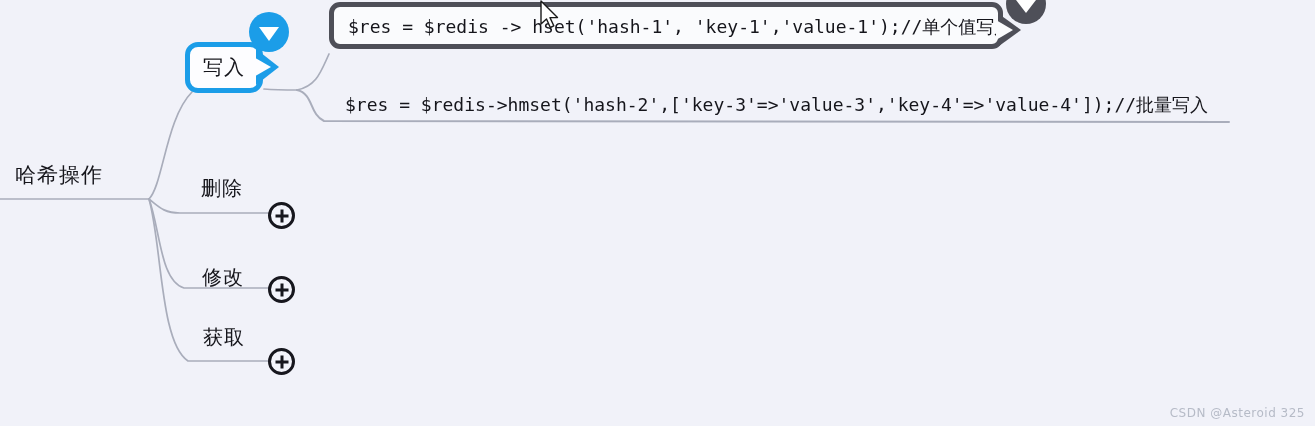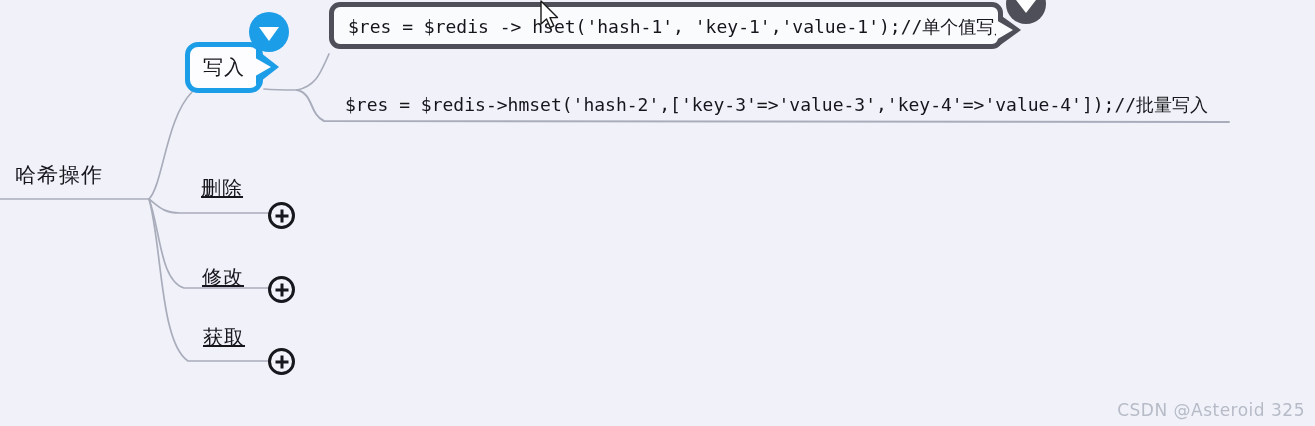--- a/index.html
+++ b/index.html
@@ -25,41 +25,41 @@
   }
   .code-node-2{ left:345px; top:91px; height:28px; z-index:2;text-align:center; }
 
   .write-node{
     left:185px; top:42px; width:78px; height:51px;
     border:5px solid #1b9de8; border-radius:13px; background:#fdfdff;
     justify-content:center; font-size:20px; letter-spacing:1px;
   }
 
   .root-label{ left:15px; top:161px; font-size:21px; letter-spacing:1px; }
-  .branch-label{ position:absolute; z-index:2; font-size:20px; letter-spacing:1px;text-decoration:underline; }
+  .branch-label{ position:absolute; z-index:2; font-size:20px; letter-spacing:1px; }
   .lbl-delete{ left:201px; top:175px; }
   .lbl-modify{ left:202px; top:264px; }
   .lbl-get{ left:203px; top:324px; }
 
   .plusbtn{
     position:absolute; width:27px; height:27px; box-sizing:border-box;
     border:3px solid #17171e; border-radius:50%; background:#f3f4fb; z-index:3;
   }
   .plusbtn::before, .plusbtn::after{
     content:""; position:absolute; background:#17171e; left:50%; top:50%;
   }
   .plusbtn::before{ width:13px; height:3px; transform:translate(-50%,-50%); }
   .plusbtn::after{ width:3px; height:13px; transform:translate(-50%,-50%); }
   .plus-delete{ left:268px; top:202px; }
   .plus-modify{ left:268px; top:276px; }
   .plus-get{ left:268px; top:348px; }
 
   .watermark{
     position:absolute; right:10px; bottom:6px; z-index:4;
-    font-size:17px; color:#b6bbc7; letter-spacing:0.5px;
+    font-size:12px; color:#b6bbc7; letter-spacing:0.5px;
   }
 </style>
 </head>
 <body>
 
 <div class="canvas">
 
   <svg class="layer" width="1315" height="426" viewBox="0 0 1315 426">
     <g fill="none" stroke="#a9adbb" stroke-width="1.7" stroke-linecap="round">
       <path d="M 0 199 L 149 199"></path>

